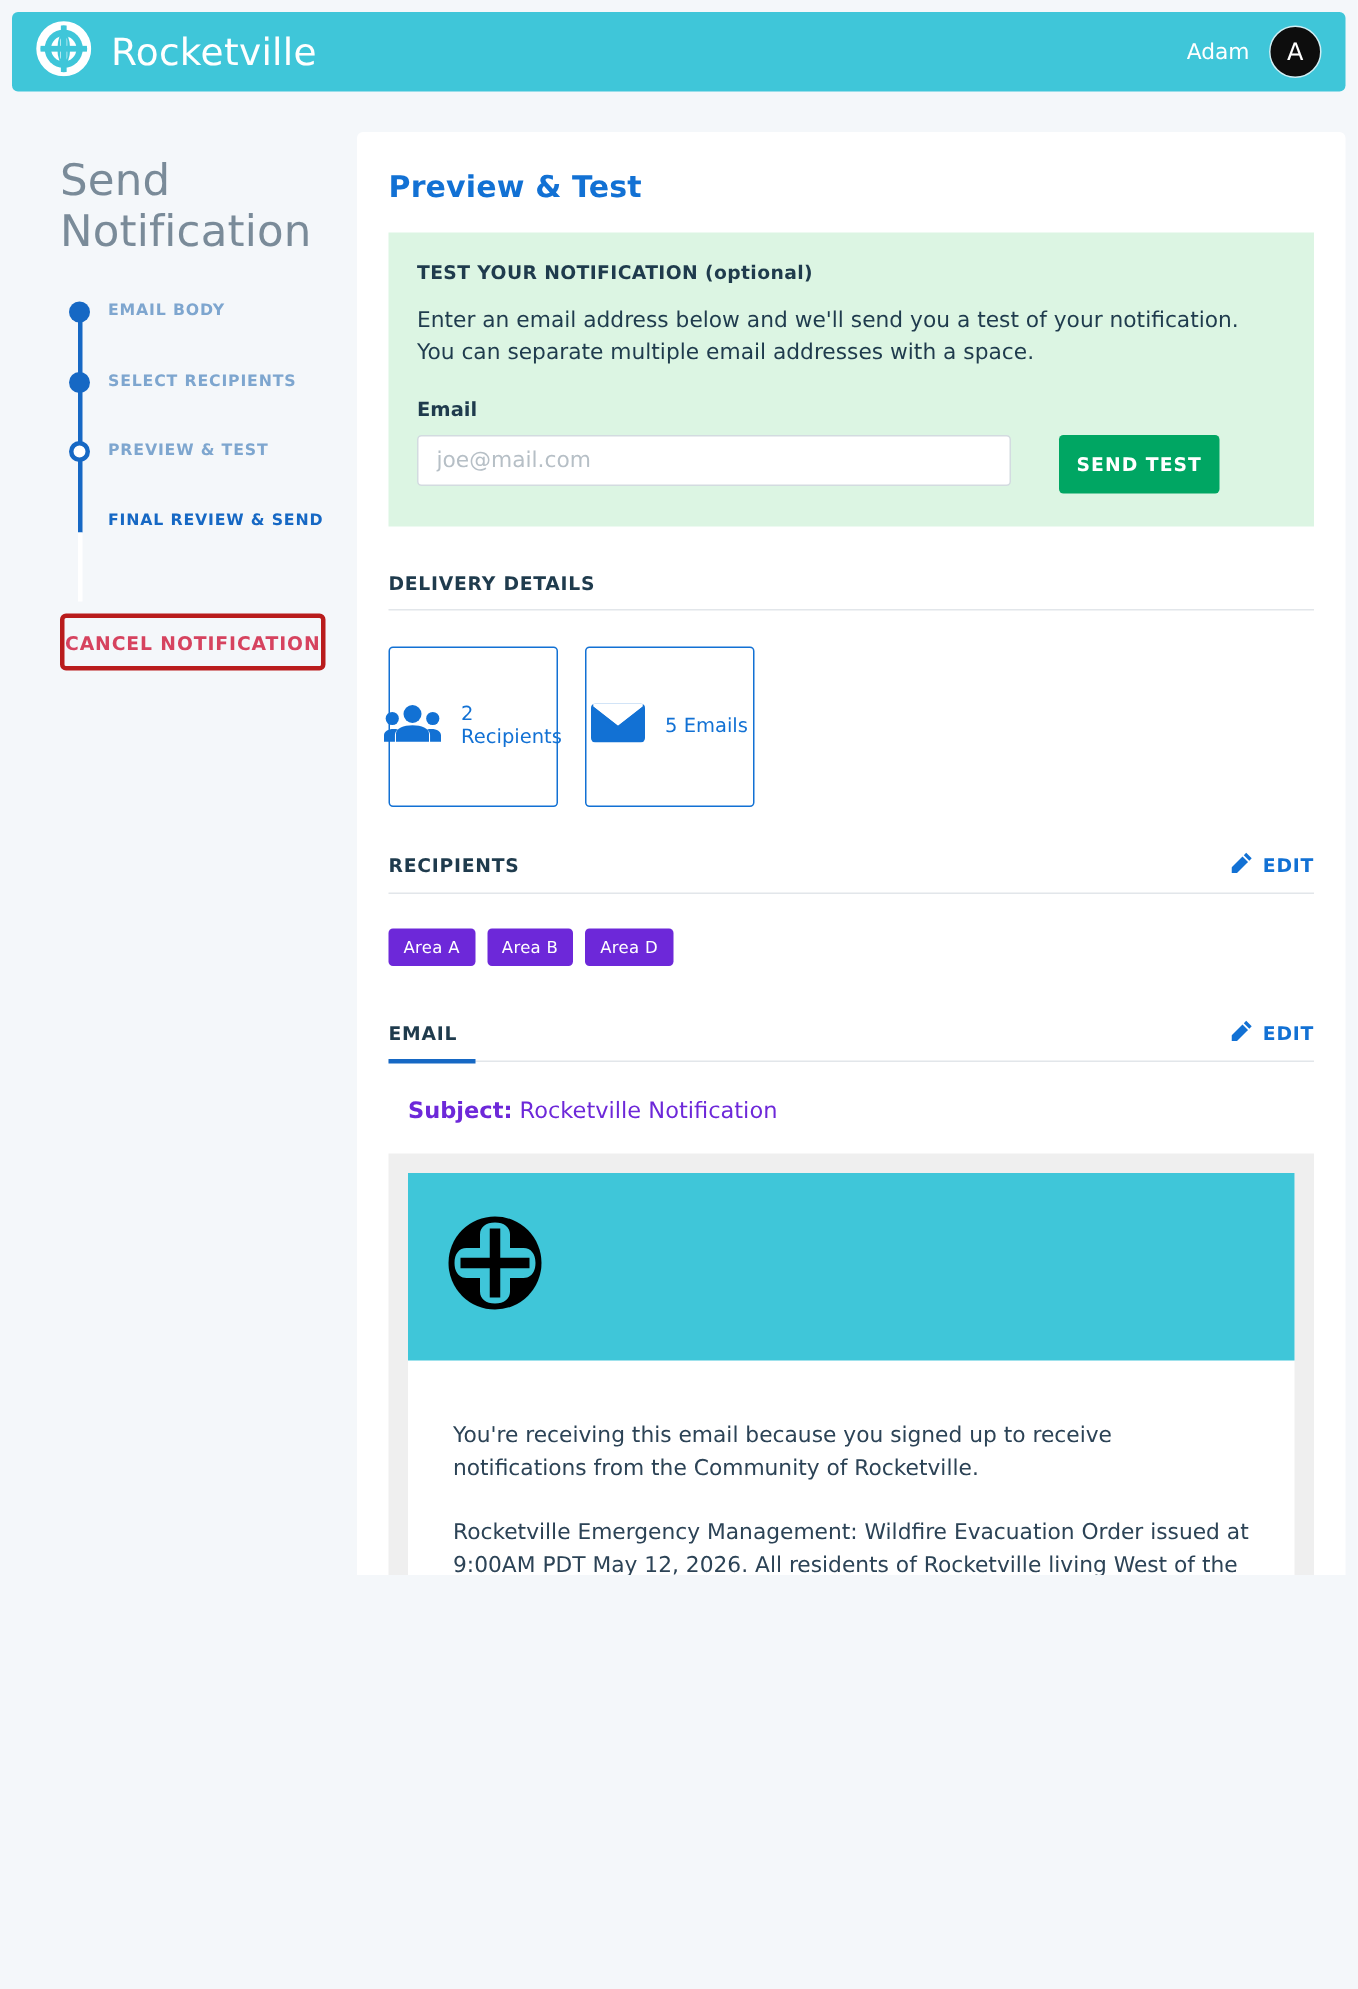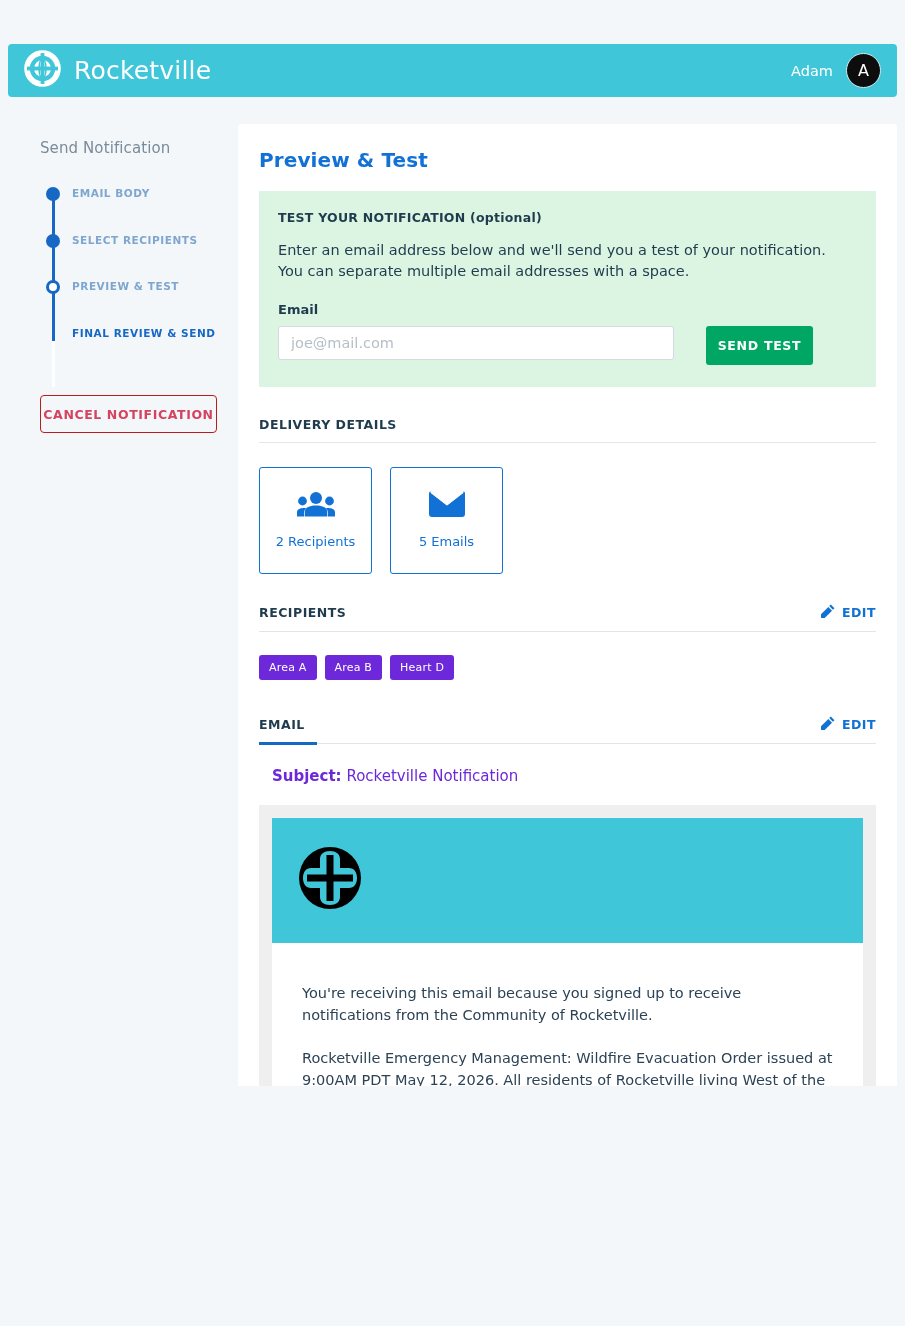--- a/index.html
+++ b/index.html
@@ -2,21 +2,21 @@
 <html><head>
 <meta charset="utf-8">
 <style>
   * { box-sizing: border-box; margin: 0; padding: 0; }
   html, body {
     width: 905px; height: 1326px;
     background: #f4f7fa;
     font-family: "DejaVu Sans", "Liberation Sans", sans-serif;
     -webkit-font-smoothing: antialiased;
   }
-  .page { position: relative; width: 905px; height: 1050px; overflow: hidden; margin-top: 36px; }
+  .page { position: relative; width: 905px; height: 1050px; overflow: hidden; }
 
   
   .topbar {
     position: absolute; left: 8px; top: 8px; width: 889px; height: 53px;
     background: #3fc6d9; border-radius: 4px;
     display: flex; align-items: center; padding: 0 16px;
   }
   .brand { display: flex; align-items: center; gap: 13px; }
   .brand-title { color: #ffffff; font-size: 25px; font-weight: 400; letter-spacing: .2px; }
   .topbar-right { margin-left: auto; display: flex; align-items: center; gap: 13px; }
@@ -25,21 +25,21 @@
     width: 35px; height: 35px; border-radius: 50%;
     background: #0d0d0d; border: 1.5px solid #cfeef4;
     color: #ffffff; font-size: 16px;
     display: flex; align-items: center; justify-content: center;
   }
 
   
   .content { position: absolute; left: 0; top: 69px; width: 905px; }
   .sidebar { position: absolute; left: 0; top: 0; width: 238px; }
   .side-title {
-    color: #7a8b99; font-size: 15px; font-weight: 400;
+    color: #7a8b99; font-size: 29px; font-weight: 400;
     padding: 34px 0 0 40px; letter-spacing: .1px;
   }
 
   
   .stepper { position: relative; margin: 28px 0 0 40px; }
   .stepper-line {
     position: absolute; left: 11.5px; top: 10px; width: 3px; height: 146px;
     background: #1668c4;
   }
   .stepper-line-rest {
@@ -51,21 +51,21 @@
   .dot.filled { background: #1668c4; }
   .dot.current { background: #ffffff; border: 3px solid #1668c4; }
   .step-label {
     margin-left: 32px; font-size: 10.5px; font-weight: bold;
     letter-spacing: .55px; color: #7ea6cf; padding-top: 2px;
   }
   .step-label.active { color: #1668c4; }
 
   .cancel-btn {
     display: block; margin: 24px 0 0 40px; width: 177px; height: 38px;
-    background: transparent; border: 1px solid #b91c1c; border-radius: 4px;
+    background: transparent; border: 3px solid #b91c1c; border-radius: 4px;
     color: #d6435f; font-size: 12.5px; font-weight: bold; letter-spacing: .6px;
     font-family: inherit; cursor: pointer;
   }
 
   
   .card {
     position: absolute; left: 238px; top: 19px; width: 659px; min-height: 1218px;
     background: #ffffff; border-radius: 4px;
   }
   .card-body { padding: 24px 21px 0 21px; }
@@ -107,21 +107,21 @@
   .edit-link {
     display: flex; align-items: center; gap: 7px;
     color: #1271d4; font-size: 12.5px; font-weight: bold; letter-spacing: .5px;
     cursor: pointer;
   }
 
   
   .detail-cards { display: flex; gap: 18px; margin-top: 24px; }
   .detail-card {
     width: 113px; height: 107px; border: 1px solid #1271d4; border-radius: 3px;
-    display: flex; flex-direction: column; align-items: center; justify-content: center;
+    display: flex; flex-direction: row; align-items: center; justify-content: center;
     gap: 13px; cursor: pointer; background: #ffffff;
   }
   .detail-card-label { font-size: 13px; color: #1271d4; }
 
   
   .badges { display: flex; gap: 8px; margin-top: 23px; }
   .badge {
     background: #6d28d9; color: #ffffff; font-size: 11px;
     padding: 6px 10px; border-radius: 3px; letter-spacing: .2px;
   }
@@ -268,21 +268,21 @@
                   <path d="M8.4 3.4 L12.6 7.6 L4.2 16 L0 16 L0 11.8 Z"></path>
                 </svg>
               </span>
               <span>EDIT</span>
             </span>
           </div>
           <div class="section-rule"></div>
           <div class="badges">
             <span class="badge">Area A</span>
             <span class="badge">Area B</span>
-            <span class="badge">Heart D</span>
+            <span class="badge">Area D</span>
           </div>
         </div>
 
         <div class="section" style="margin-top:36px;">
           <div class="section-head">
             <span class="section-title">EMAIL</span>
             <span class="edit-link">
               <span>
                 <svg width="14" height="14" viewBox="0 0 16 16" fill="#1271d4">
                   <path d="M11.2 0.6 L15.4 4.8 L13.6 6.6 L9.4 2.4 Z"></path>

